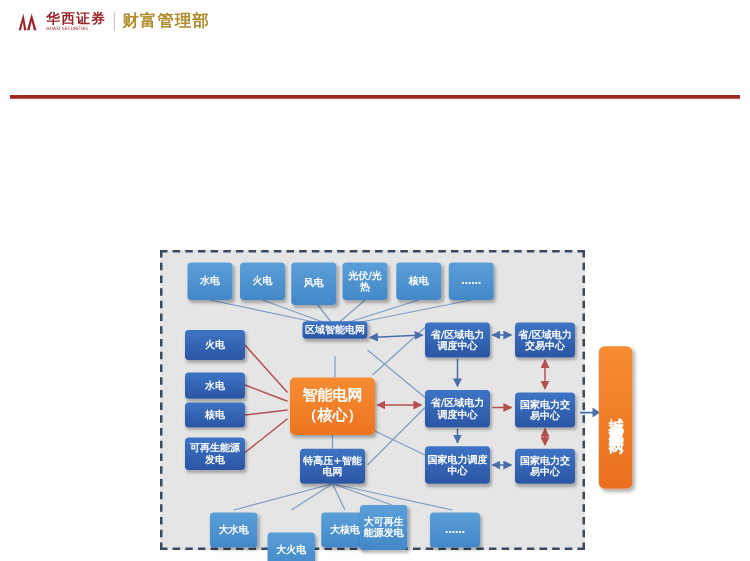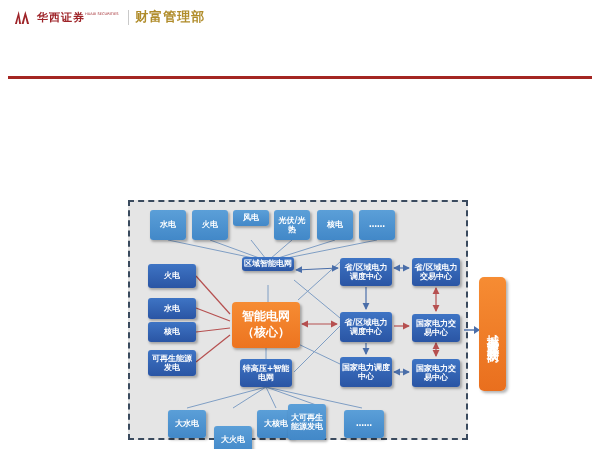--- a/index.html
+++ b/index.html
@@ -1,21 +1,21 @@
 <!DOCTYPE html>
 <html><head>
 <meta charset="utf-8">
 <style>
   html,body{margin:0;padding:0;background:#e9e9e9;font-family:"DejaVu Sans",sans-serif;}
   .slide{position:relative;width:600px;height:449px;background:#ffffff;overflow:hidden;margin:0 auto;
          box-shadow:0 0 4px rgba(0,0,0,.2);}
   
   .hdr{position:absolute;left:14px;top:8px;display:flex;align-items:center;gap:6px;}
   .logo-mark{width:17px;height:17px;flex:0 0 auto;}
-  .logo-txt{display:flex;line-height:1;justify-content:center;}
+  .logo-txt{display:flex;flex-direction:column;line-height:1;justify-content:center;}
   .logo-cn{color:#9e2328;font-weight:bold;font-size:11px;font-family:"Liberation Serif",serif;letter-spacing:1px;}
   .logo-en{color:#9e2328;font-size:4px;transform:scale(.9);transform-origin:left;}
   .hdr-sep{width:1px;height:15px;background:#c9c9c9;}
   .dept{color:#b08c2a;font-weight:bold;font-size:13px;letter-spacing:1px;}
   
   .title{position:absolute;left:10px;top:40px;font-family:"Liberation Serif",serif;font-weight:bold;
          font-size:27px;color:#111;letter-spacing:2px;white-space:nowrap;}
   .title-rule{position:absolute;left:8px;top:76px;width:584px;height:3px;background:#a42622;}
   
   .para{position:absolute;left:10px;top:90px;width:582px;font-family:"Liberation Serif",serif;
@@ -104,21 +104,21 @@
         <line x1="66" y1="160" x2="100" y2="133"></line>
         <line x1="172" y1="122" x2="207" y2="122" marker-start="url(#ar)" marker-end="url(#ar)"></line>
         <line x1="264" y1="124" x2="279" y2="124" marker-end="url(#ar)"></line>
         <line x1="306" y1="86" x2="306" y2="109" marker-start="url(#ar)" marker-end="url(#ar)"></line>
         <line x1="306" y1="141" x2="306" y2="154" marker-start="url(#ar)" marker-end="url(#ar)"></line>
       </g>
     </svg>
 
     <div class="dbox blue-light" style="left:20px;top:8px;width:36px;height:30px">水电</div>
     <div class="dbox blue-light" style="left:62px;top:8px;width:36px;height:30px">火电</div>
-    <div class="dbox blue-light" style="left:103px;top:8px;width:36px;height:16px">风电</div>
+    <div class="dbox blue-light" style="left:103px;top:8px;width:36px;height:34px">风电</div>
     <div class="dbox blue-light" style="left:144px;top:8px;width:36px;height:30px">光伏/光热</div>
     <div class="dbox blue-light" style="left:187px;top:8px;width:36px;height:30px">核电</div>
     <div class="dbox blue-light" style="left:229px;top:8px;width:36px;height:30px">……</div>
 
     <div class="dbox blue-dark" style="left:18px;top:62px;width:48px;height:24px">火电</div>
     <div class="dbox blue-dark" style="left:18px;top:96px;width:48px;height:21px">水电</div>
     <div class="dbox blue-dark" style="left:18px;top:120px;width:48px;height:20px">核电</div>
     <div class="dbox blue-dark" style="left:18px;top:148px;width:48px;height:26px">可再生能源发电</div>
 
     <div class="dbox blue-dark" style="left:112px;top:55px;width:52px;height:14px">区域智能电网</div>

